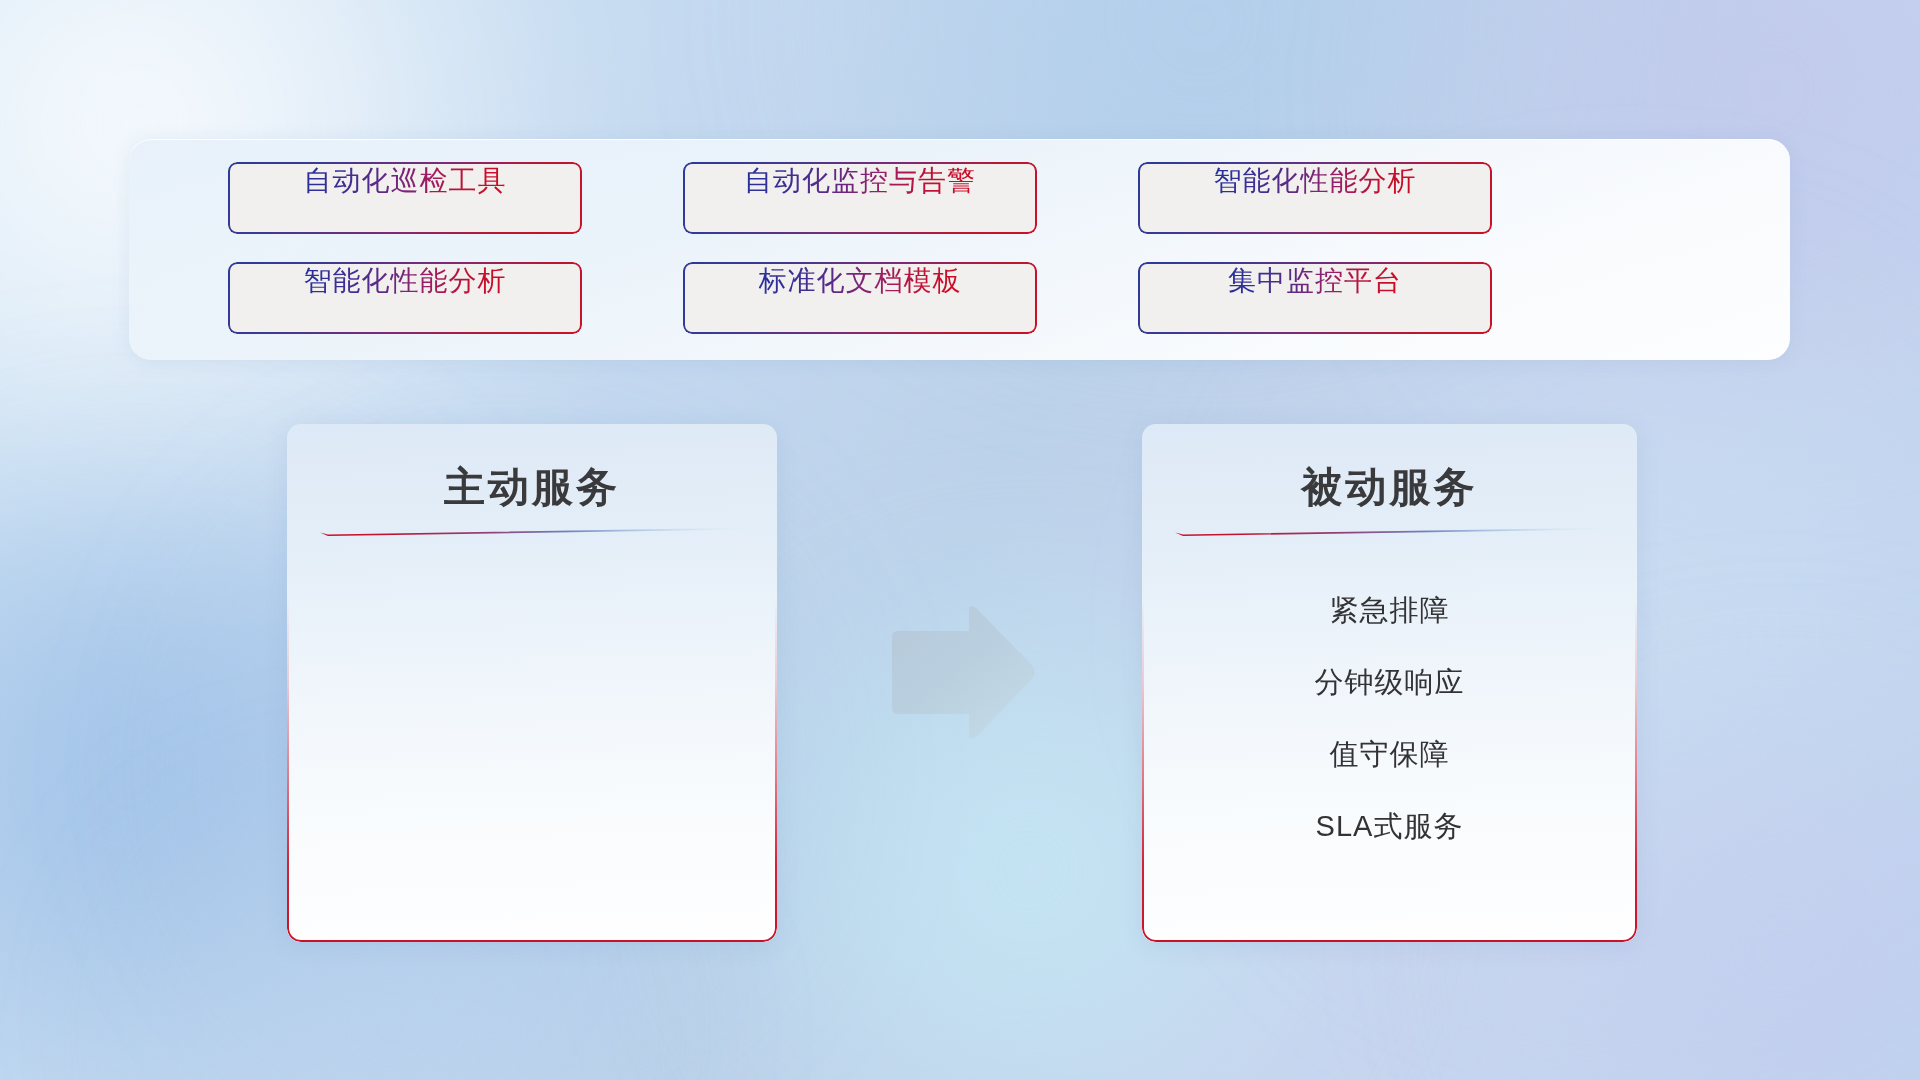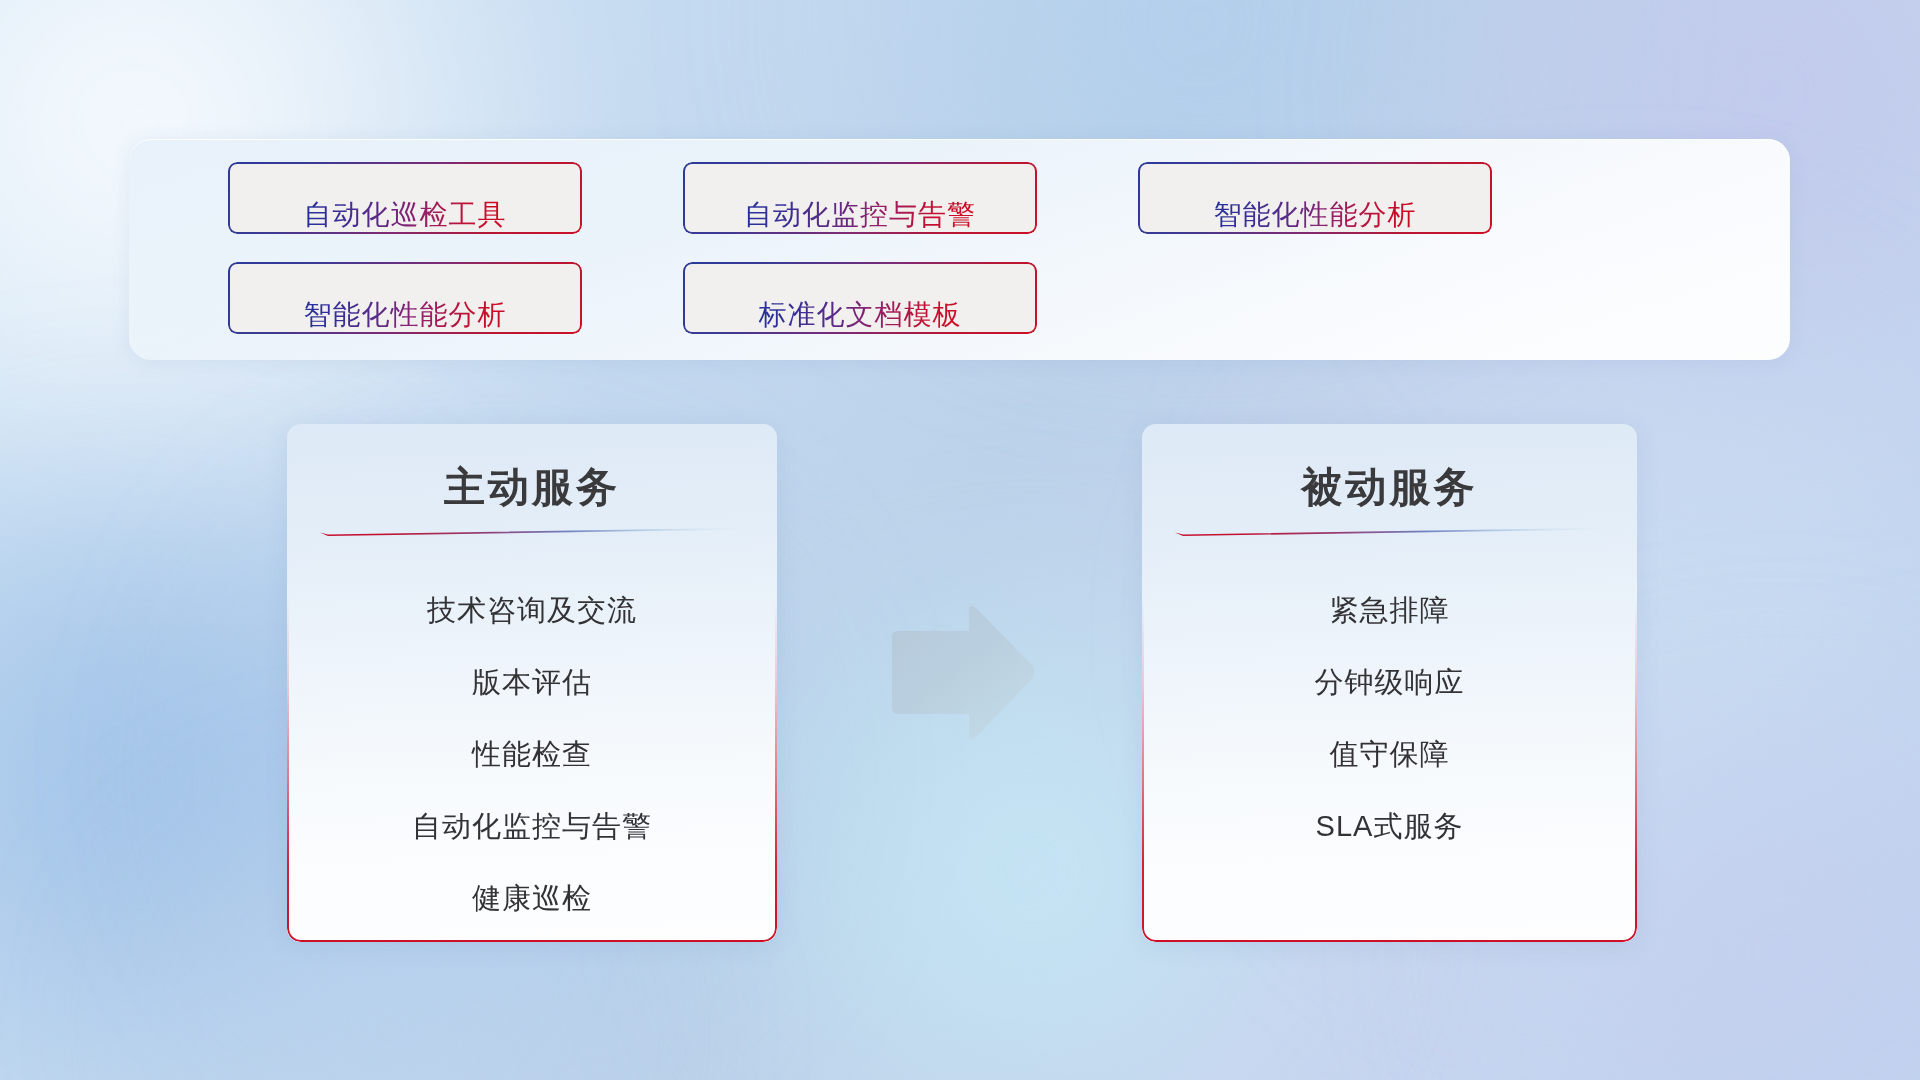--- a/index.html
+++ b/index.html
@@ -43,21 +43,21 @@
     display: grid;
     grid-template-columns: repeat(3, 354px);
     grid-auto-rows: 72px;
     column-gap: 101px;
     row-gap: 28px;
   }
   .tag {
     position: relative;
     border-radius: 9px;
     background: #f1f0ee;
-    display: flex; align-items: flex-end; justify-content: center;
+    display: flex; align-items: flex-start; justify-content: center;
     box-sizing: border-box;
   }
   
   .tag::before {
     content:"";
     position: absolute; inset: 0;
     border-radius: 9px;
     padding: 2px;
     background: linear-gradient(128deg,#2b3a9a 0%,#3b3a94 22%,#7b2b76 52%,#b81733 78%,#cd1026 100%);
     -webkit-mask: linear-gradient(#000 0 0) content-box, linear-gradient(#000 0 0);
@@ -166,20 +166,23 @@
         <span class="tag-label">自动化监控与告警</span>
       </div>
       <div class="tag">
         <span class="tag-label">智能化性能分析</span>
       </div>
       <div class="tag">
         <span class="tag-label">智能化性能分析</span>
       </div>
       <div class="tag">
         <span class="tag-label">标准化文档模板</span>
+      </div>
+      <div class="tag">
+        <span class="tag-label">集中监控平台</span>
       </div>
 
     </div>
   </div>
 
   <div class="svc-card" id="card-proactive">
     <div class="svc-title">主动服务</div>
 
     <div class="svc-rule">
       <svg viewBox="0 0 430 9" preserveAspectRatio="none" aria-hidden="true">
@@ -190,27 +193,20 @@
             <stop offset="0.40" stop-color="#8b3a73" stop-opacity=".95"></stop>
             <stop offset="0.58" stop-color="#5d6fb5" stop-opacity=".85"></stop>
             <stop offset="0.78" stop-color="#9fc0de" stop-opacity=".55"></stop>
             <stop offset="1" stop-color="#cfe0ee" stop-opacity="0"></stop>
           </linearGradient>
         </defs>
         <path d="M0 5.6 L8 7.4 L430 0.7 L430 2.4 L8 9 Z" fill="url(#ruleGradL)"></path>
       </svg>
     </div>
 
-    <div class="svc-list">
-      <div class="svc-item">技术咨询及交流</div>
-      <div class="svc-item">版本评估</div>
-      <div class="svc-item">性能检查</div>
-      <div class="svc-item">自动化监控与告警</div>
-      <div class="svc-item">健康巡检</div>
-    </div>
   </div>
 
   <div id="flow-arrow">
     <svg viewBox="0 0 153 139" aria-hidden="true">
       <defs>
         <linearGradient id="arrGrad" x1="0" y1="0" x2="0.85" y2="1">
           <stop offset="0" stop-color="#b4c5d5" stop-opacity=".80"></stop>
           <stop offset="0.5" stop-color="#b7cbd9" stop-opacity=".72"></stop>
           <stop offset="1" stop-color="#c3d7e2" stop-opacity=".62"></stop>
         </linearGradient>

